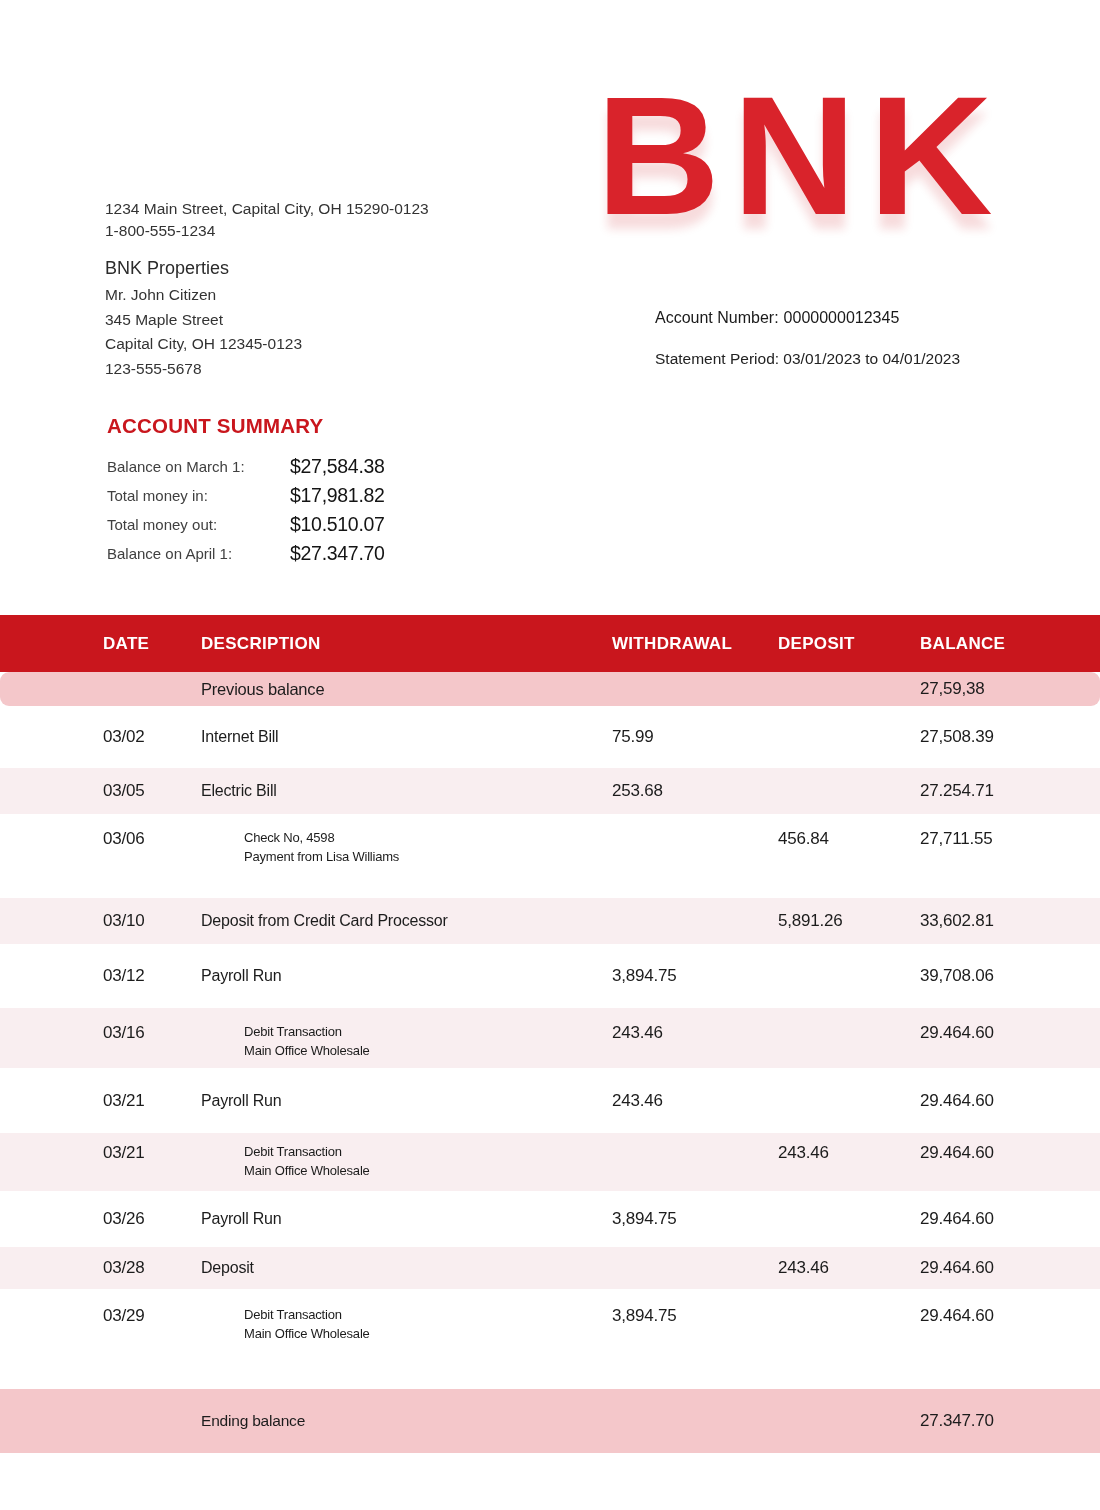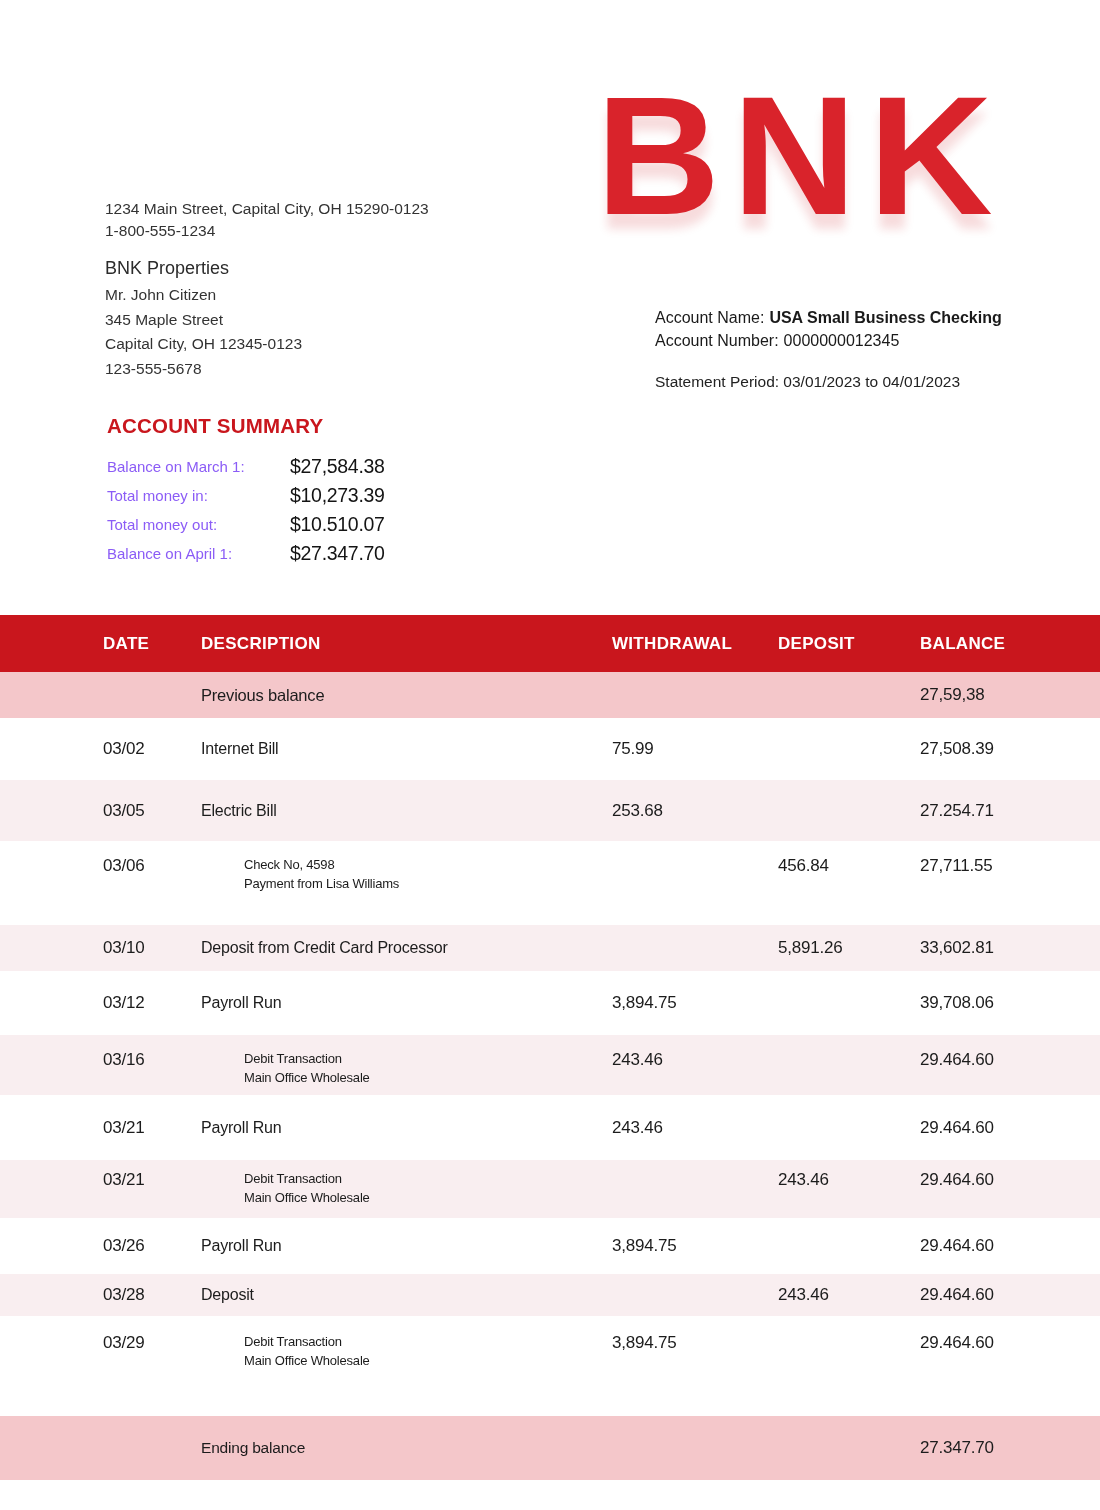--- a/index.html
+++ b/index.html
@@ -27,42 +27,42 @@
 
   .account-info{position:absolute;left:655px;top:306px;font-size:16px;color:#1a1a1a;line-height:23px;}
   .account-info .lbl{margin-right:5px;}
   .account-info b{font-weight:bold;}
   .statement-period{margin-top:18px;font-size:15.5px;color:#222;}
 
   
   .summary{position:absolute;left:107px;top:414px;width:420px;}
   .summary h2{font-size:20.5px;font-weight:bold;color:var(--header-red);letter-spacing:0.2px;margin-bottom:14px;}
   .summary .srow{position:relative;height:29px;}
-  .summary .slabel{position:absolute;left:0;top:0;font-size:15px;color:#8b5cf6;line-height:29px;}
+  .summary .slabel{position:absolute;left:0;top:0;font-size:15px;color:#404040;line-height:29px;}
   .summary .svalue{position:absolute;left:183px;top:0;font-size:19.5px;color:#141414;line-height:29px;letter-spacing:-0.3px;}
 
   
   .table{position:absolute;left:0;top:615px;width:1100px;}
   .trow{position:relative;width:100%;}
   .bg-white{background:#ffffff;}
   .bg-lightpink{background:var(--pink-light);}
   .bg-darkpink{background:var(--pink-dark);}
 
   .thead{height:57px;background:var(--header-red);}
   .thead .cell{color:#ffffff;font-weight:bold;font-size:17px;letter-spacing:0.3px;}
 
   .cell{position:absolute;top:50%;transform:translateY(-50%);white-space:nowrap;letter-spacing:-0.2px;}
   .trow.two .cell{top:var(--toff,15px);transform:none;}
   .cell-date{left:103px;font-size:17px;}
   .cell-desc{left:201px;font-size:16px;}
   .cell-wd{left:612px;font-size:17px;}
   .cell-dep{left:778px;font-size:17px;}
   .cell-bal{left:920px;font-size:17px;}
   .two .cell-desc{font-size:13px;line-height:18.5px;margin-left:43px;}
-  .prevrow{height:46px;}
+  .prevrow{height:34px;border-radius:9px;}
   .prevrow .cell-desc{font-size:16.5px;}
   .endrow{height:64px;}
   .endrow .cell-desc{font-size:15.5px;}
 </style>
 </head>
 <body>
 
 <div class="page">
 
   <div class="logo">BNK</div>
@@ -75,37 +75,34 @@
   <div class="customer">
     <div class="company">BNK Properties</div>
     <div class="line">Mr. John Citizen</div>
     <div class="line">345 Maple Street</div>
     <div class="line">Capital City, OH  12345-0123</div>
     <div class="line">123-555-5678</div>
   </div>
 
   <div class="account-info">
     <div>
-      <span class="lbl">Account Name:</span><b>USA Small Business Checking</b>
-    </div>
-    <div>
       <span class="lbl">Account Number:</span><span>0000000012345</span>
     </div>
     <div class="statement-period">Statement Period: 03/01/2023 to 04/01/2023</div>
   </div>
 
   <div class="summary">
     <h2>ACCOUNT SUMMARY</h2>
     <div class="srow">
       <span class="slabel">Balance on March 1:</span>
       <span class="svalue">$27,584.38</span>
     </div>
     <div class="srow">
       <span class="slabel">Total money in:</span>
-      <span class="svalue">$10,273.39</span>
+      <span class="svalue">$17,981.82</span>
     </div>
     <div class="srow">
       <span class="slabel">Total money out:</span>
       <span class="svalue">$10.510.07</span>
     </div>
     <div class="srow">
       <span class="slabel">Balance on April 1:</span>
       <span class="svalue">$27.347.70</span>
     </div>
   </div>
@@ -124,21 +121,21 @@
       <span class="cell cell-bal">27,59,38</span>
     </div>
 
     <div id="tbody">
         <div class="trow bg-white" style="height: 62px;">
           <span class="cell cell-date">03/02</span>
           <span class="cell cell-desc">Internet Bill</span>
           <span class="cell cell-wd">75.99</span>
           <span class="cell cell-bal">27,508.39</span>
         </div>
-        <div class="trow bg-lightpink" style="height: 61px; text-align: right;">
+        <div class="trow bg-lightpink" style="height: 46px; text-align: right;">
           <span class="cell cell-date">03/05</span>
           <span class="cell cell-desc">Electric Bill</span>
           <span class="cell cell-wd">253.68</span>
           <span class="cell cell-bal">27.254.71</span>
         </div>
         <div class="trow bg-white two" style="height: 84px;">
           <span class="cell cell-date">03/06</span>
           <span class="cell cell-desc" style="white-space: normal;">Check No, 4598<div>Payment from Lisa Williams</div></span>
           <span class="cell cell-dep">456.84</span>
           <span class="cell cell-bal">27,711.55</span>

